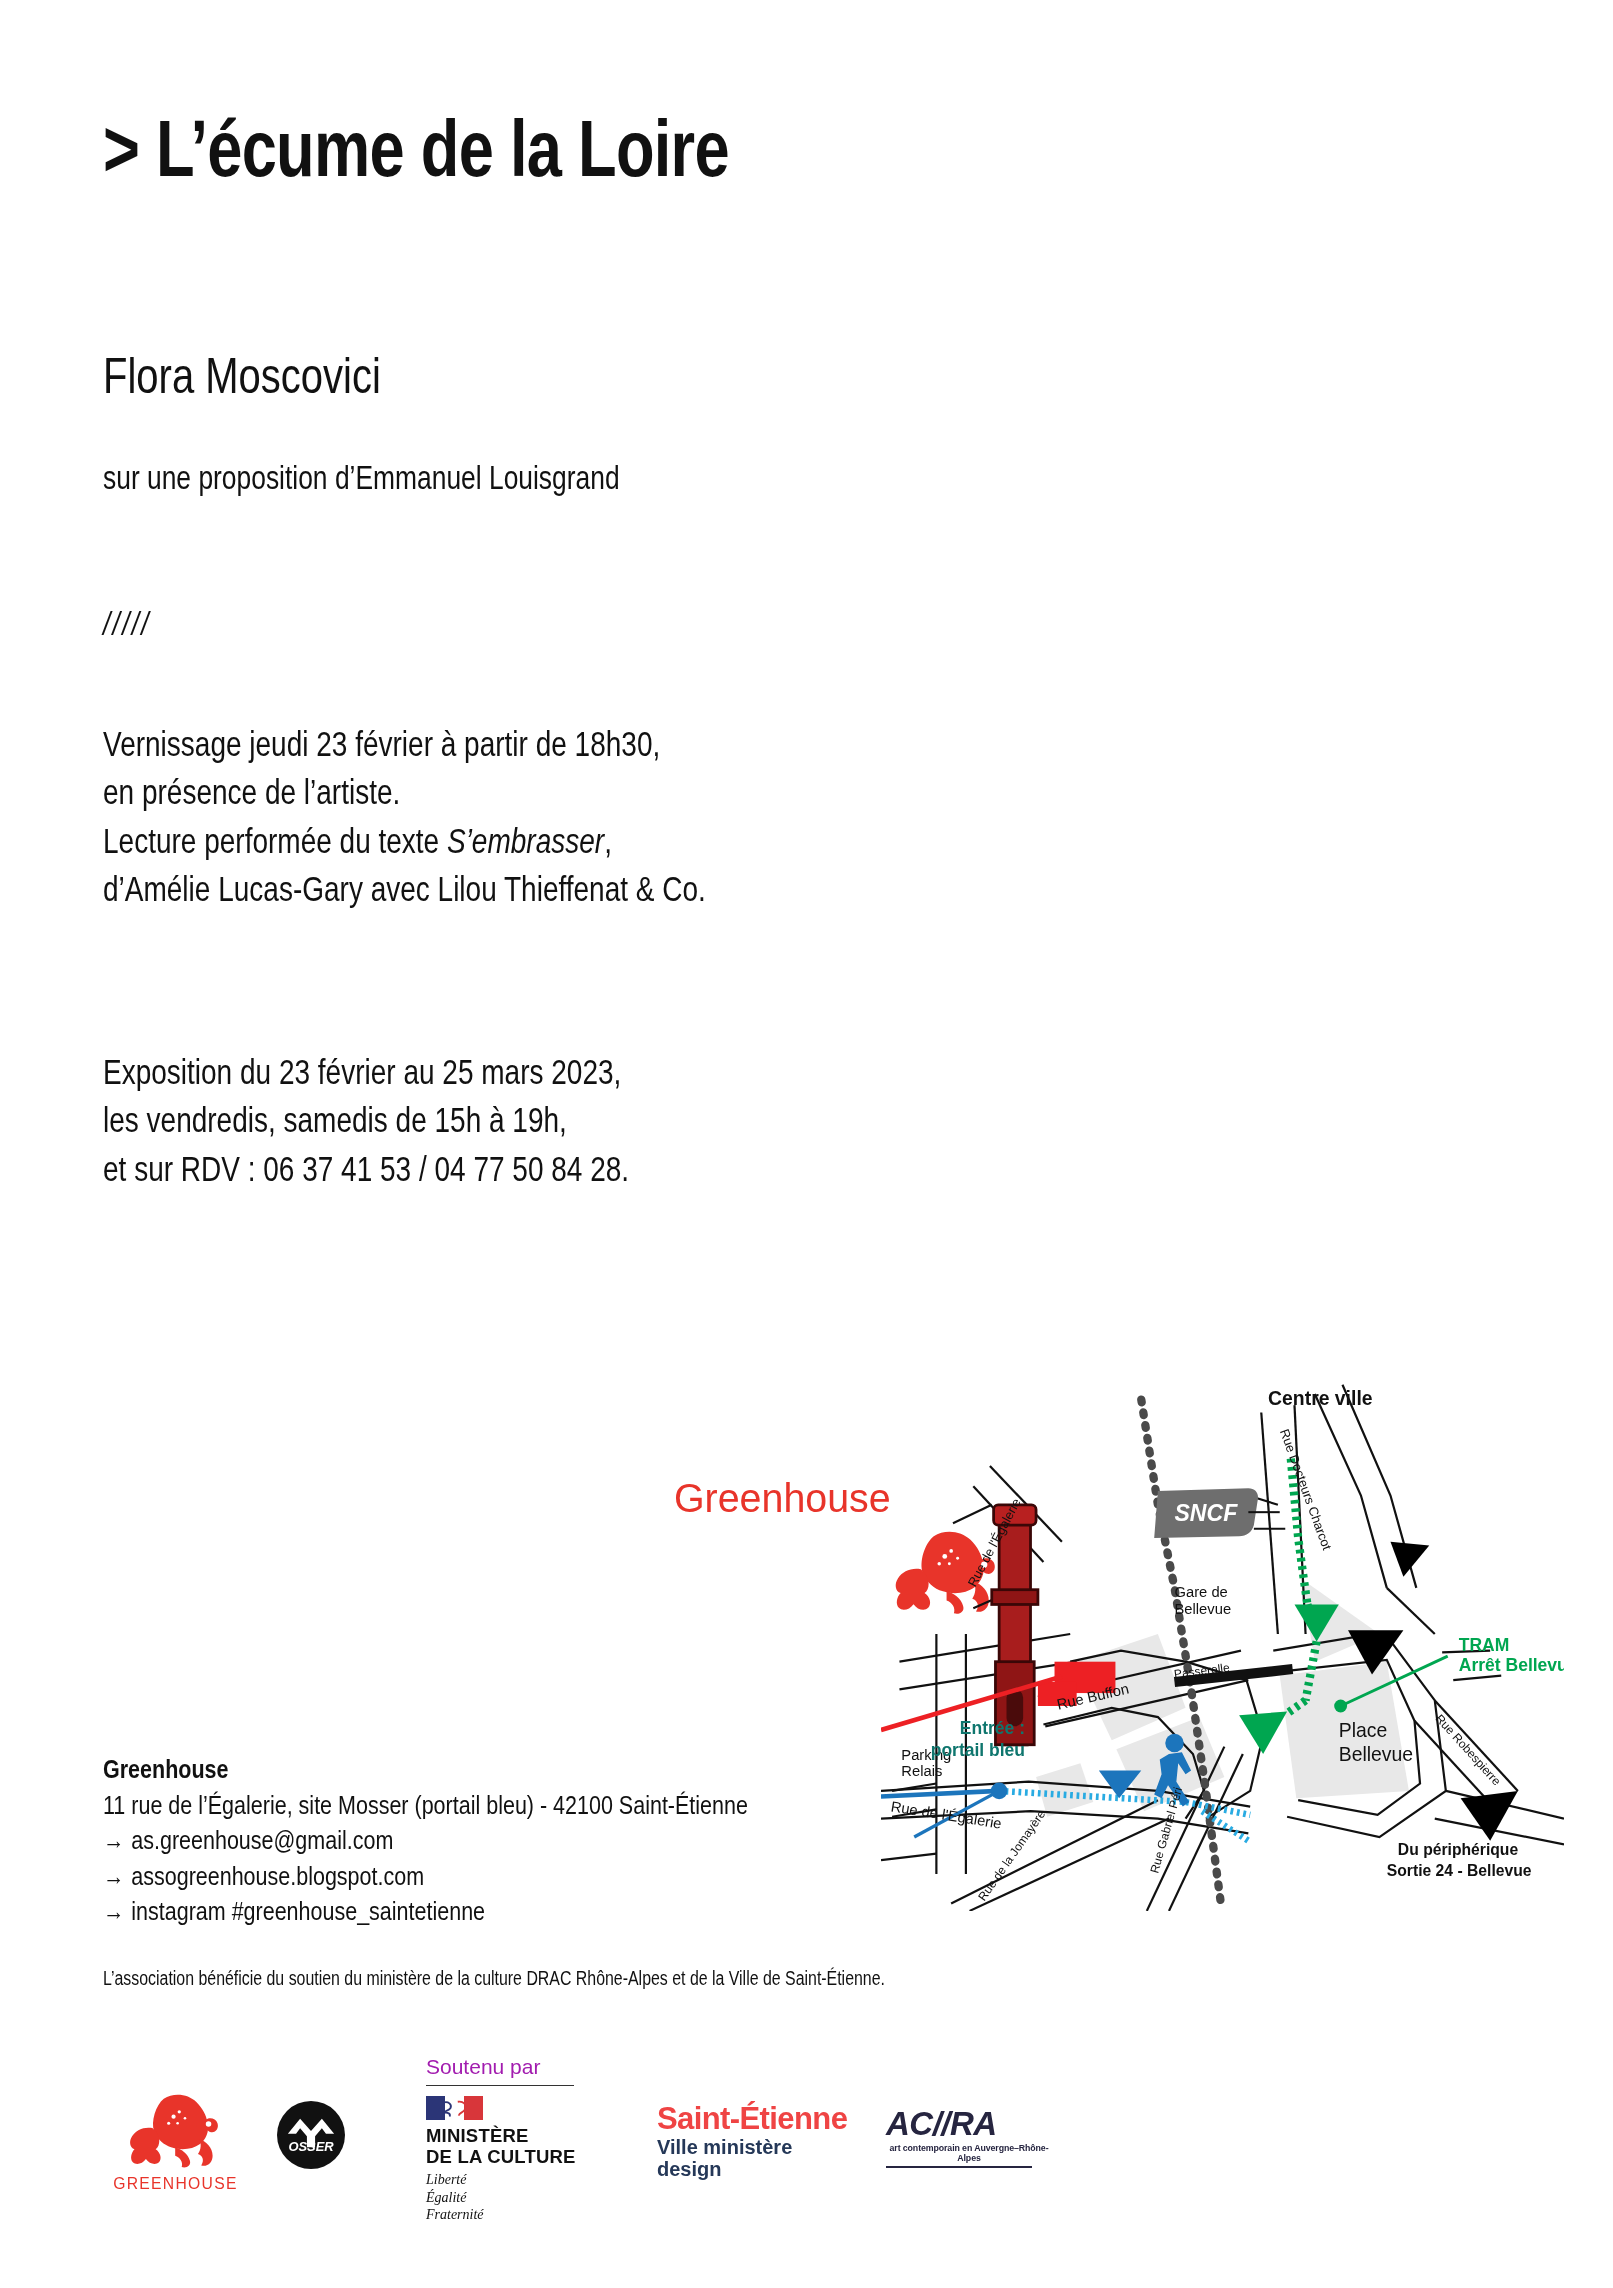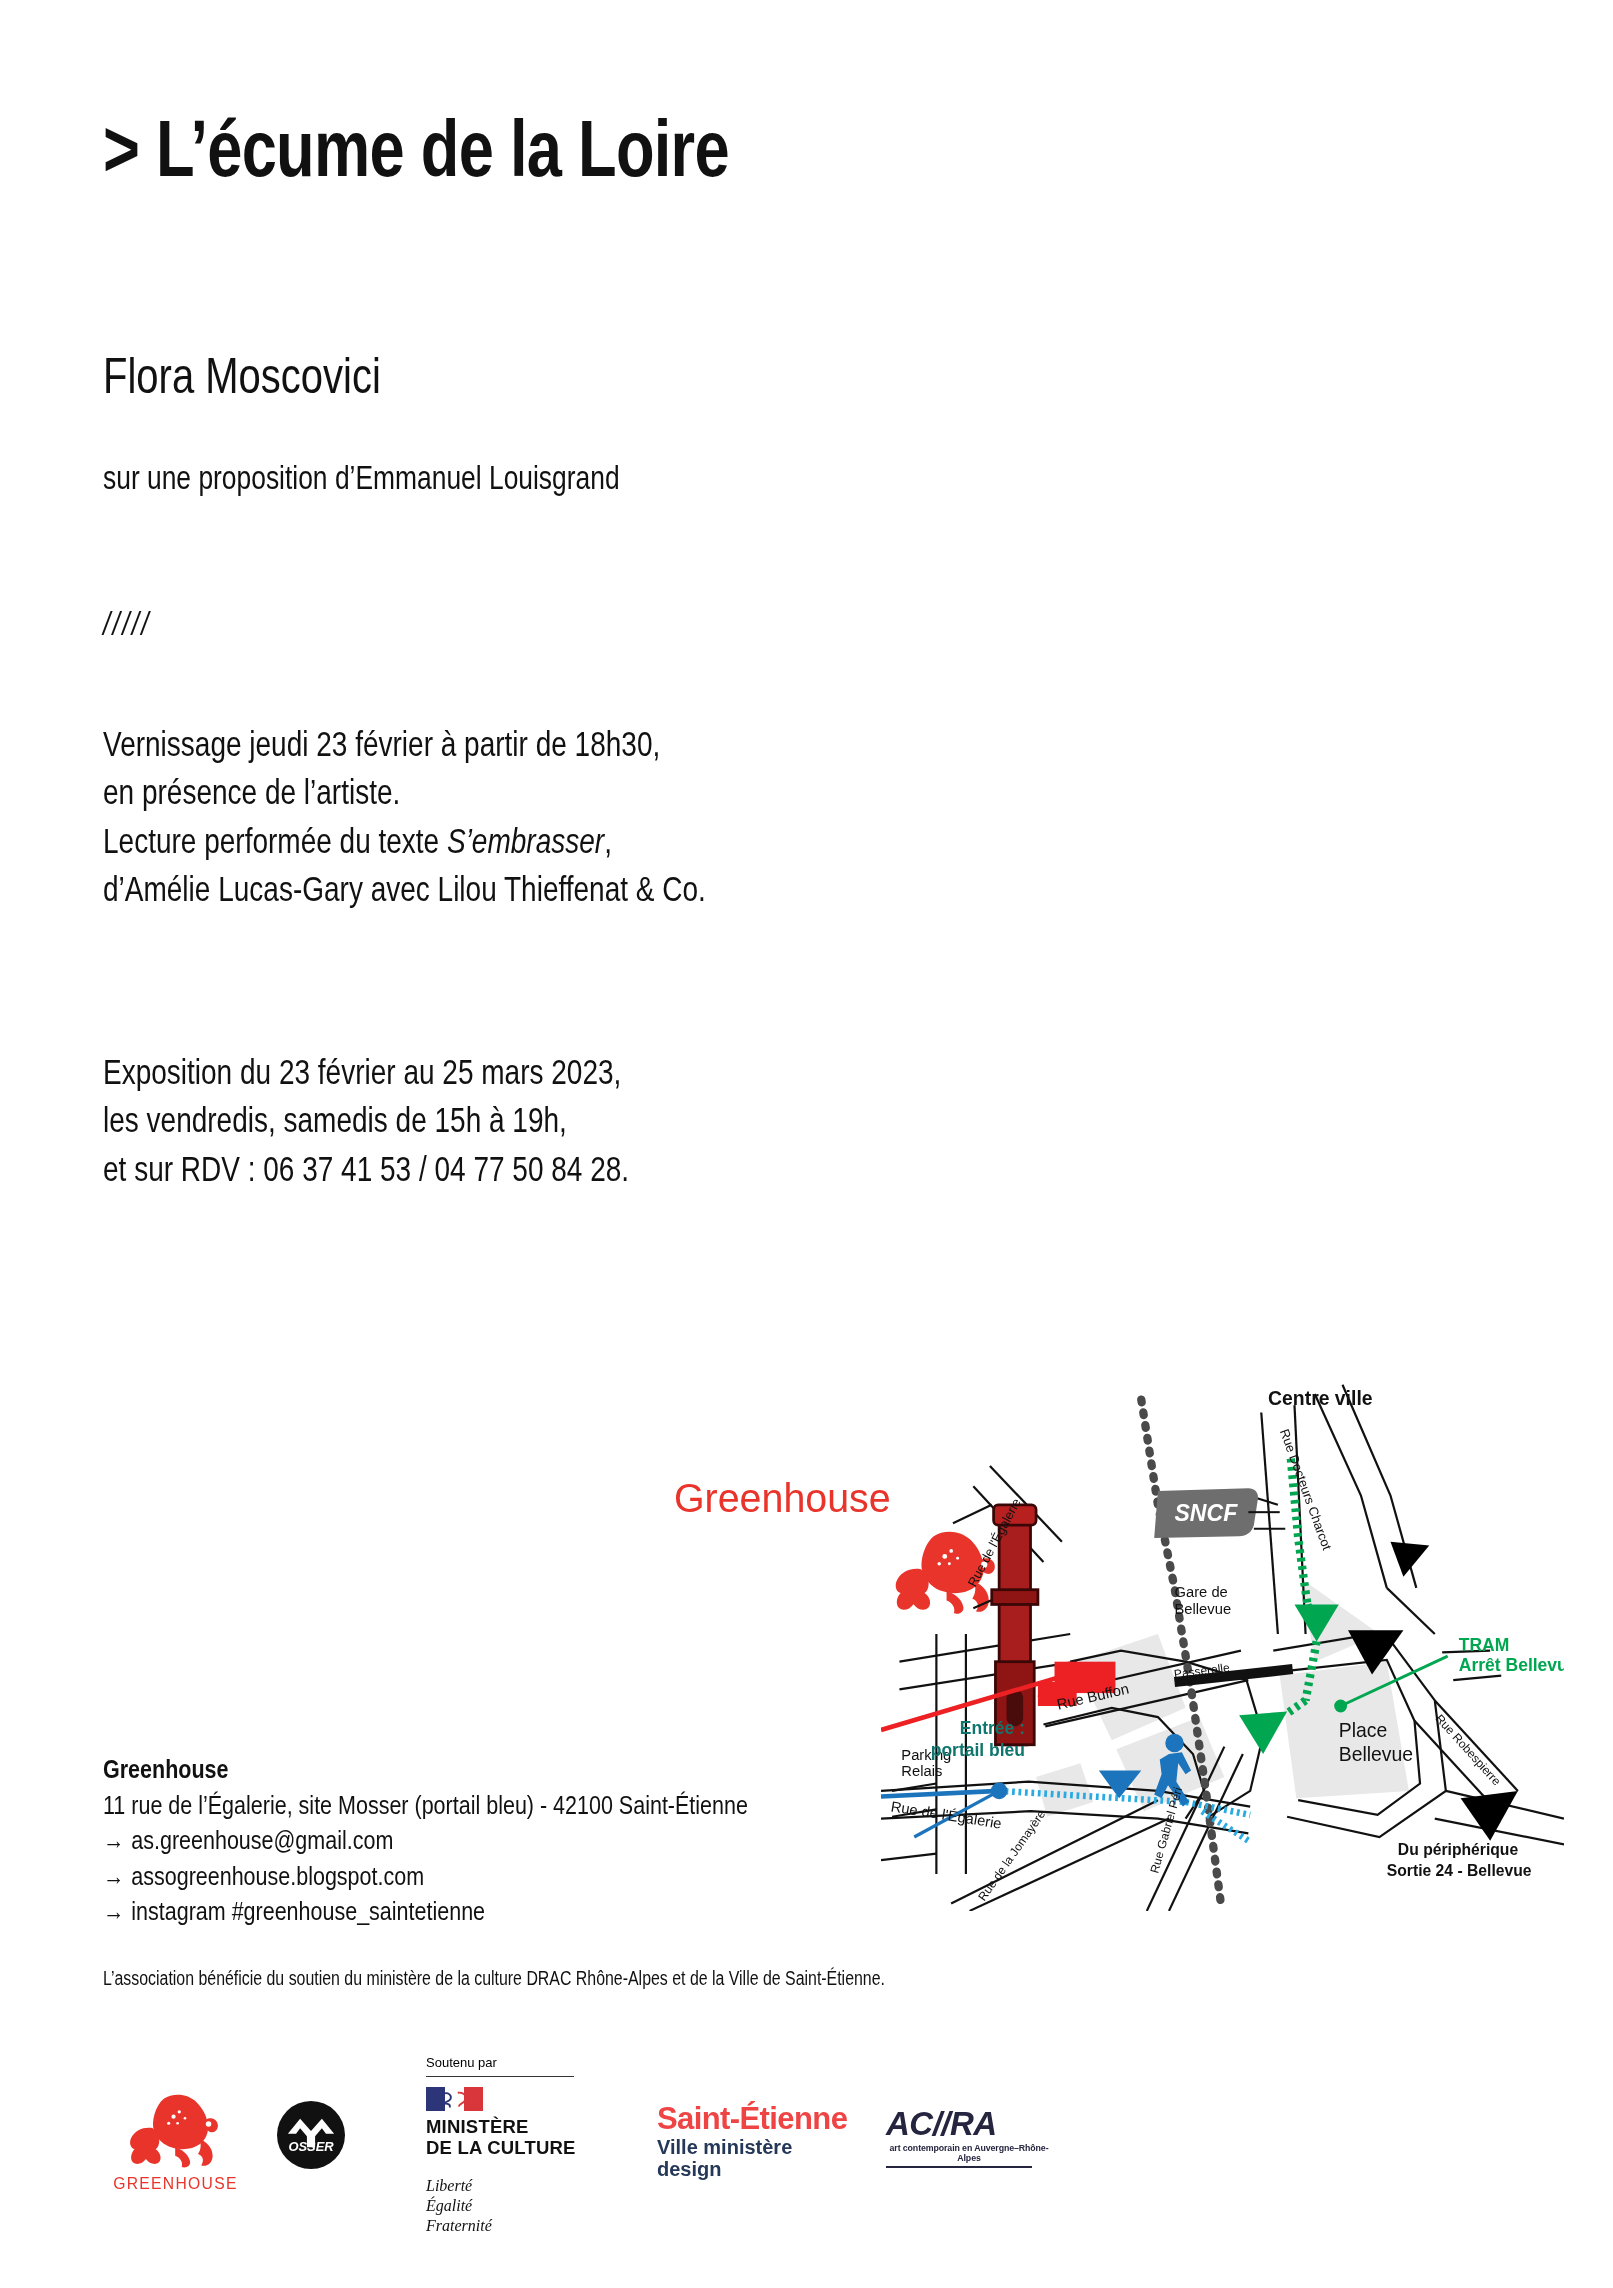--- a/index.html
+++ b/index.html
@@ -94,31 +94,31 @@
   .logo-greenhouse { position: absolute; left: 111px; top: 9.2px; width: 129px; text-align: center; }
   .logo-greenhouse .frog-logo { width: 96px; height: 81px; margin: 0 auto; display:block; }
   .logo-greenhouse .gh-name {
     font-size: 15.7px; color: #E8342A; letter-spacing: 1.3px;
     margin-top: 3.7px; font-weight: 400;
   }
 
   .logo-osser { position: absolute; left: 277px; top: 20px; width: 68px; height: 68px; }
 
   .logo-minculture { position: absolute; left: 426px; top: -26px; width: 212px; }
-  .soutenu { font-size: 13px; font-weight: 400; color: #000000; }
+  .soutenu { font-size: 21px; font-weight: 400; color: #a21caf; }
   .soutenu-rule { width: 148px; height: 0.9px; background: #333; margin: 5.5px 0 11px 0; }
   .flag { display: flex; width: 57px; height: 24px; margin-bottom: 5.5px; position: relative; }
   .flag .blue { width: 19.4px; background: #2b3577; }
   .flag .white { width: 18.5px; background: #ffffff; position: relative; }
   .flag .red { width: 19.4px; background: #d8363a; }
   .flag .marianne {
     position: absolute; left: 14.8px; top: 2.8px; width: 28px; height: 18.5px;
   }
   .minc-name { font-size: 18.5px; font-weight: 700; line-height: 1.12; letter-spacing: 0.2px; }
-  .devise { font-size: 16px; font-style: italic; line-height: 1.25; margin-top: 18px; font-family: "Liberation Serif", serif; }
+  .devise { font-size: 14px; font-style: italic; line-height: 1.25; margin-top: 4px; font-family: "Liberation Serif", serif; }
 
   .logo-stetienne { position: absolute; left: 657px; top: 22px; width: 194px; }
   .se-main { font-size: 31px; font-weight: 700; color: #ef4444; letter-spacing: -0.6px; line-height: 1; }
   .se-sub { font-size: 20px; font-weight: 700; color: #253858; line-height: 1.1; margin-top: 1.8px; }
 
   .logo-acra { position: absolute; left: 886px; top: 26px; width: 166px; }
   .acra-main { font-size: 33px; font-weight: 700; color: #262540; letter-spacing: -0.5px; line-height: 1; font-style: italic; }
   .acra-sub { font-size: 8.8px; font-weight: 700; color: #262540; letter-spacing: -0.1px; margin-top: 2.8px; text-align: center; }
   .acra-rule { width: 146px; height: 2.3px; background: #262540; margin-top: 2.8px; }
 

